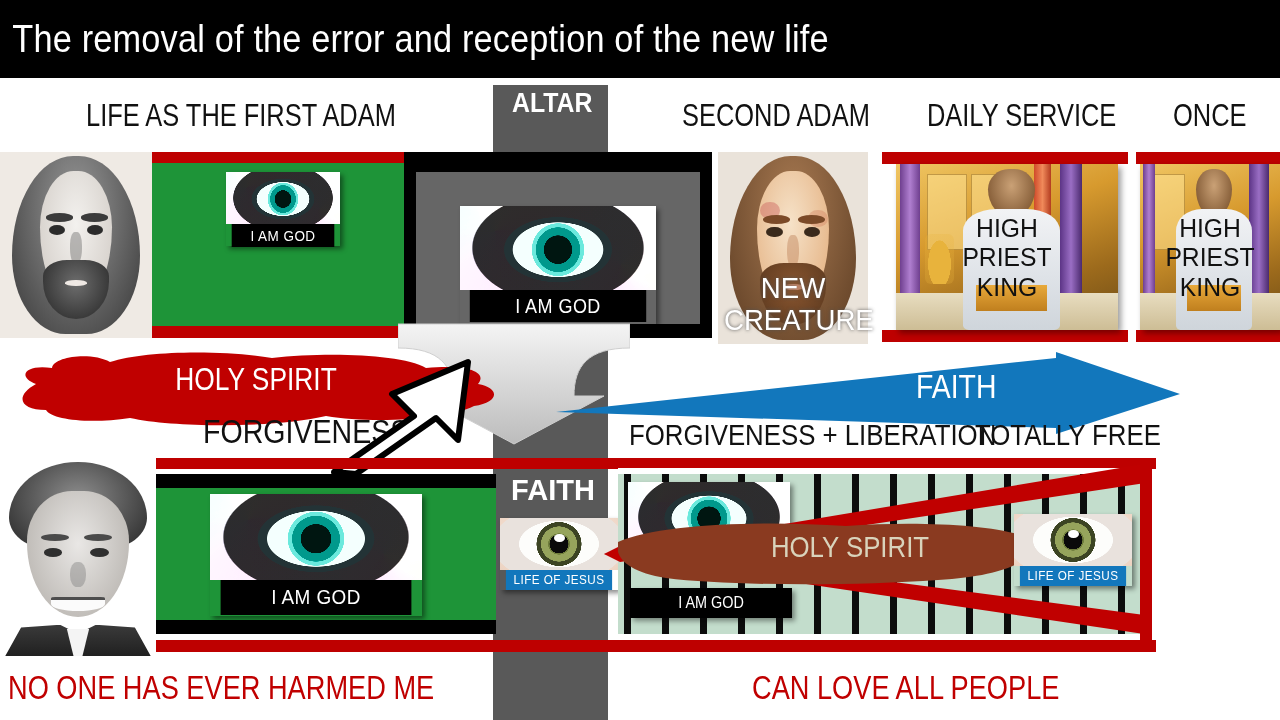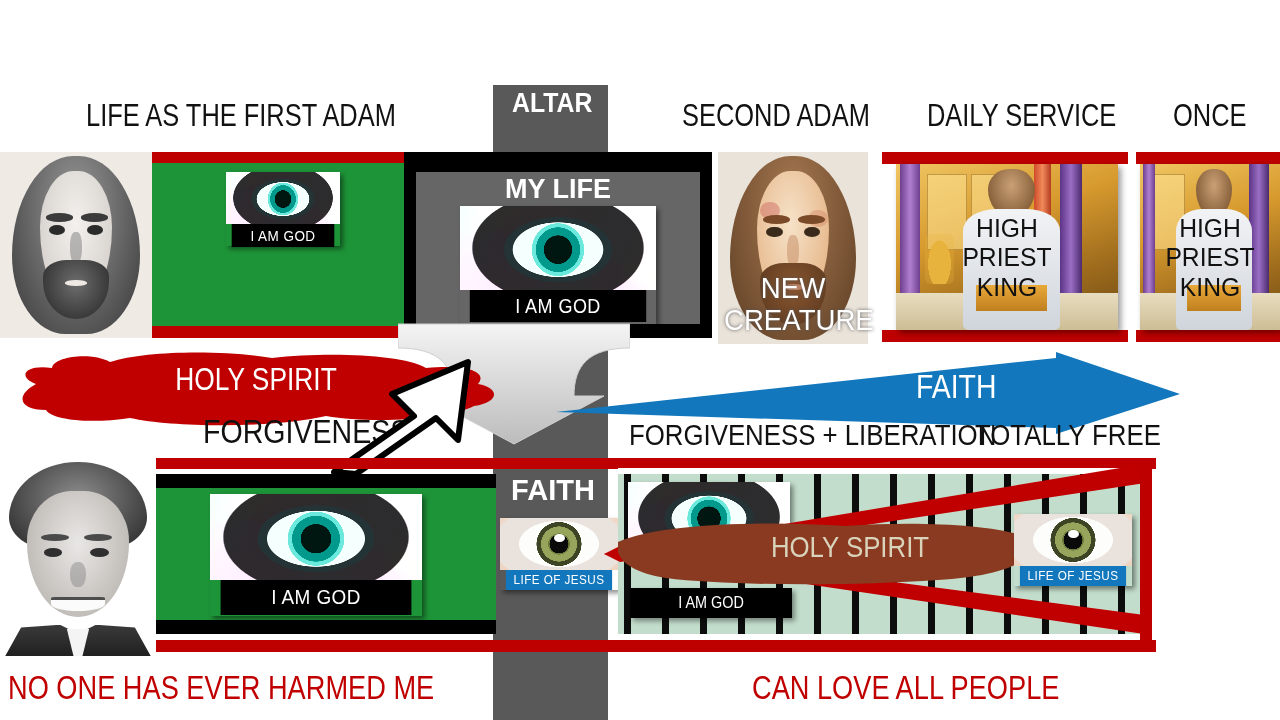--- a/index.html
+++ b/index.html
@@ -206,20 +206,23 @@
   .cellpanel{ position:absolute; background:#c3ddcc; overflow:hidden; }
   .bar{ position:absolute; top:0; width:7px; height:100%; background:#0c0c0c; }
   .wedge{ position:absolute; }
   .brownblob{ position:absolute; }
 </style>
 </head>
 <body>
 
 <div id="slide">
 
+  <div class="titlebar">
+    <div class="t">The removal of the error and reception of the new life</div>
+  </div>
 
   <div class="altar-band"></div>
 
   <div class="colhead onwhite" style="left:86px; top:98px;">LIFE AS THE FIRST ADAM</div>
   <div class="colhead onaltar" style="left:512px; top:88px;">ALTAR</div>
   <div class="colhead onwhite" style="left:682px; top:98px;">SECOND ADAM</div>
   <div class="colhead onwhite" style="left:927px; top:98px;">DAILY SERVICE</div>
   <div class="colhead onwhite" style="left:1173px; top:98px;">ONCE</div>
 
   <div class="face gray" style="position:absolute;left:0px;top:152px;width:152px;height:186px;">
@@ -239,21 +242,20 @@
   <div class="redbar" style="left:152px; top:326px; width:258px; height:12px;"></div>
 
   <div class="eye-tile" style="left:226px; top:172px; width:114px; height:74px;">
     <div class="eye-img eye-color" style="height:52px;"></div>
     <div class="eye-cap cap-black">I AM GOD</div>
   </div>
 
 
   <div style="position:absolute;left:404px;top:152px;width:308px;height:186px;background:#000;"></div>
   <div style="position:absolute;left:416px;top:172px;width:284px;height:152px;background:#666;"></div>
-  <div style="position:absolute;left:416px;top:174px;width:284px;height:34px;text-align:center;color:#fff;font-size:27px;font-weight:bold;">MY LIFE</div>
   <div class="eye-tile" style="left:460px; top:206px; width:196px; height:118px;">
     <div class="eye-img eye-color" style="height:84px;"></div>
     <div class="eye-cap cap-black" style="font-size:20px;line-height:1.6;">I AM GOD</div>
   </div>
 
   <svg class="uparrow" style="left:398px; top:322px; width:232px; height:124px;" viewBox="0 0 232 124">
     <defs>
       <linearGradient id="gw" x1="0" y1="0" x2="0" y2="1">
         <stop offset="0" stop-color="#f4f4f4"></stop>
           <stop offset="1" stop-color="#bcbcbc"></stop>

